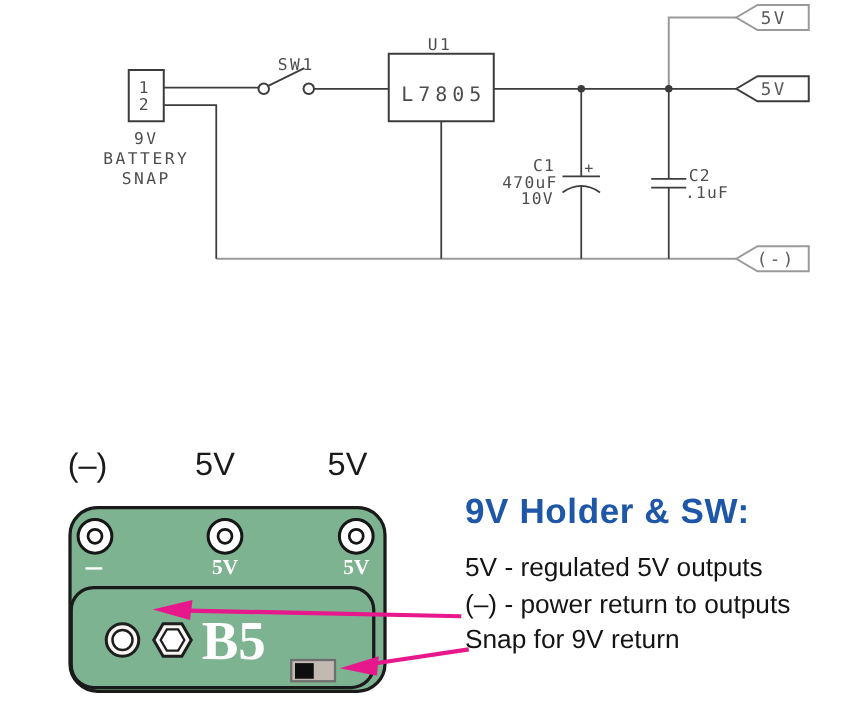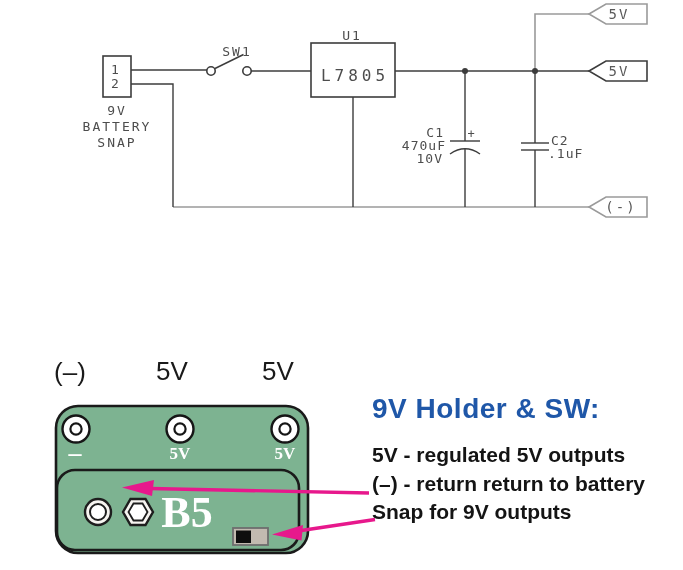--- a/index.html
+++ b/index.html
@@ -12,21 +12,21 @@
   .cad-lg{font-size:16px;letter-spacing:4px;}
   .flag-txt{font-size:14px;letter-spacing:2px;fill:#5a5a5a;}
   .wire{stroke:#3c3c3c;stroke-width:1.4;fill:none;}
   .wire-gray{stroke:#9a9a9a;stroke-width:1.6;fill:none;}
   .sym{stroke:#3c3c3c;stroke-width:1.6;fill:#ffffff;}
   .flag{stroke-width:1.6;fill:#ffffff;}
   .silk{font-family:"Liberation Serif",serif;font-weight:bold;fill:#ffffff;}
   .toplabel{font-size:26px;fill:#1a1a1a;}
   .legend{position:absolute;left:372px;top:372px;width:305px;margin-top:21px;}
   .legend-title{font-size:28px;font-weight:bold;color:#1f57a8;margin:0 0 16px 0;letter-spacing:.5px;}
-  .legend-line{font-size:21px;color:#141414;line-height:28.5px;white-space:nowrap;font-weight:bold;}
+  .legend-line{font-size:21px;color:#141414;line-height:28.5px;white-space:nowrap;}
 </style>
 </head>
 <body>
 
 <div class="page">
 
   <svg width="683" height="570" viewBox="0 0 683 570">
 
     <g>
 
@@ -133,17 +133,17 @@
       <path d="M369,493 L150,488.5" stroke="#e7188c" stroke-width="3.4" fill="none"></path>
       <polygon points="122,487.5 154,480 152,496" fill="#e7188c"></polygon>
       <path d="M375,519.5 L298,531" stroke="#e7188c" stroke-width="3.4" fill="none"></path>
       <polygon points="272,534.5 303,525 301.5,540.5" fill="#e7188c"></polygon>
     </g>
   </svg>
 
   <div class="legend">
     <div class="legend-title">9V Holder &amp; SW:</div>
     <div class="legend-line">5V - regulated 5V outputs</div>
-    <div class="legend-line">(–) - return return to battery</div>
-    <div class="legend-line">Snap for 9V outputs</div>
+    <div class="legend-line">(–) - power return to outputs</div>
+    <div class="legend-line">Snap for 9V return</div>
   </div>
 
 </div>
 
 </body></html>

